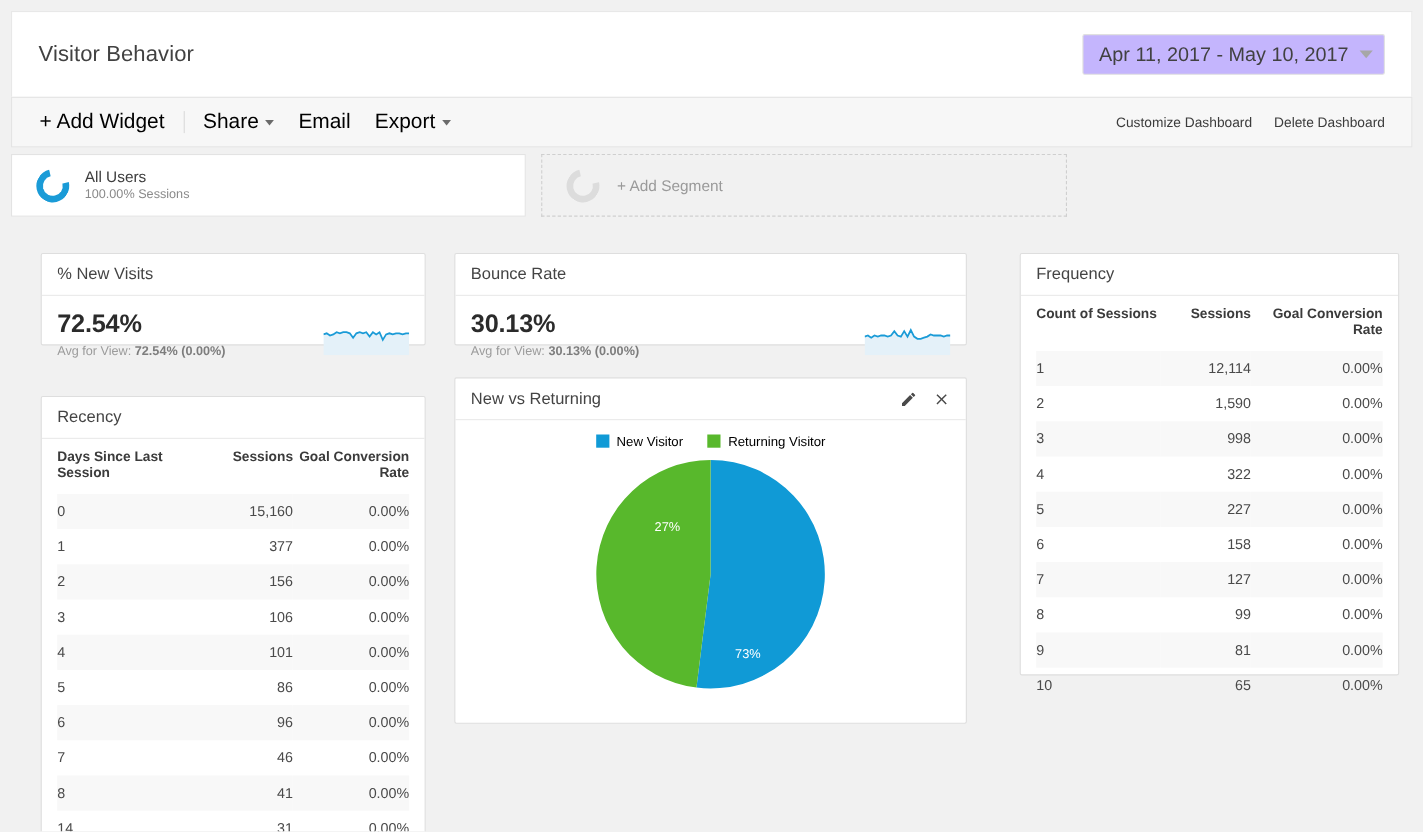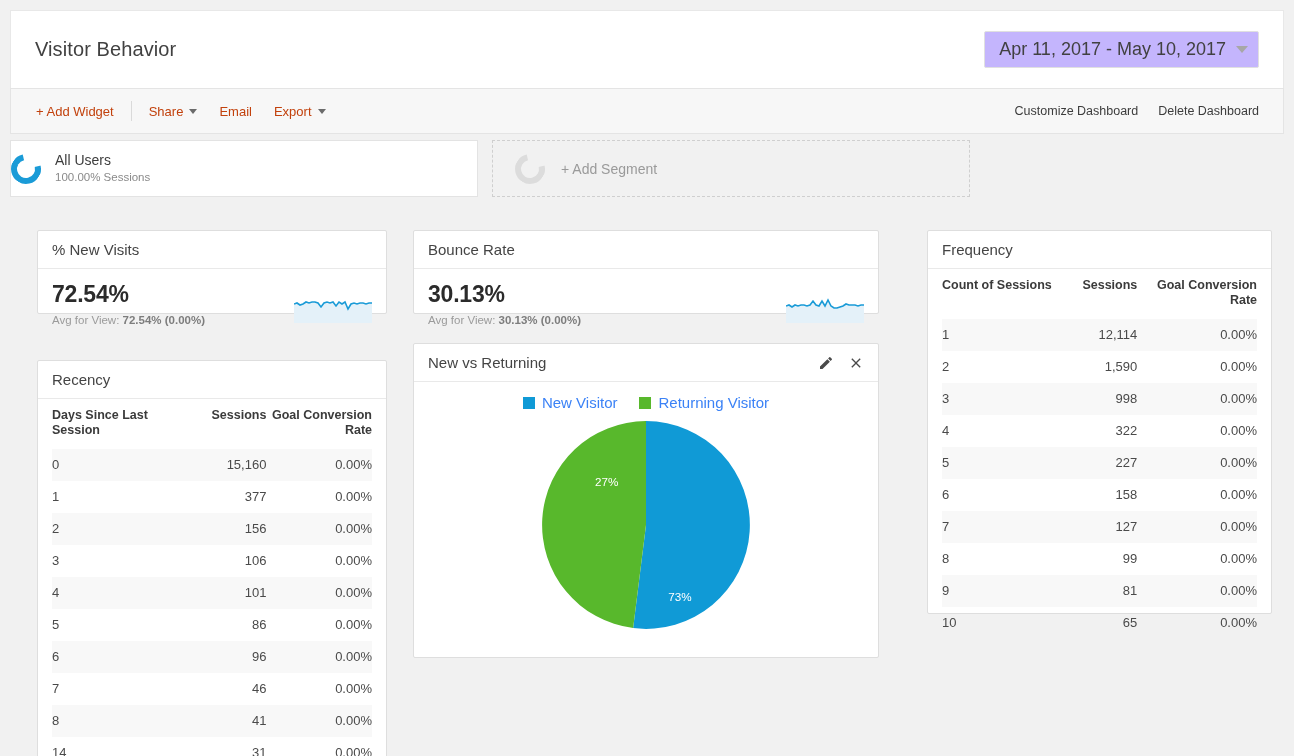--- a/index.html
+++ b/index.html
@@ -32,31 +32,31 @@
 
   
   .toolbar {
     position: absolute; left: 10px; top: 88px; width: 1274px; height: 46px;
     background: #f7f7f7; border: 1px solid #e4e4e4;
     display: flex; align-items: center; justify-content: space-between;
     padding: 0 14px;
   }
   .tb-left, .tb-right { display: flex; align-items: center; }
   .tb-item {
-    font-size: 13px; color: #c2410c; padding: 6px 11px; cursor: pointer;
+    font-size: 19px; color: #000000; padding: 6px 11px; cursor: pointer;
     display: flex; align-items: center; gap: 6px; white-space: nowrap;
   }
   .tb-sep { width: 1px; height: 20px; background: #dadada; margin: 0 6px; }
   .tb-right .tb-item { font-size: 12.5px; color: #3c3c3c; padding: 6px 10px; }
 
   
   .segbar { position: absolute; left: 10px; top: 140px; width: 1274px; height: 57px; display: flex; gap: 14px; }
   .segment {
     width: 468px; height: 57px; background: #fff; border: 1px solid #e3e3e3;
-    display: flex; align-items: center; gap: 14px; cursor: pointer;
+    display: flex; align-items: center; padding-left: 22px; gap: 14px; cursor: pointer;
   }
   .segment-add {
     width: 478px; height: 57px; background: transparent; border: 1px dashed #cfcfcf;
     display: flex; align-items: center; padding-left: 22px; gap: 16px; cursor: pointer;
   }
   .donut { width: 30px; height: 30px; border-radius: 50%; border: 6px solid #1a9bd7;
            transform: rotate(32deg); border-top-color: transparent; flex: none; }
   .donut.gray { border-color: #dcdcdc; border-top-color: transparent; }
   .seg-name { font-size: 14px; color: #3d3d3d; line-height: 17px; }
   .seg-sub { font-size: 11.5px; color: #8a8a8a; line-height: 16px; }
@@ -88,21 +88,21 @@
   table.gtab td { font-size: 13px; color: #4a4a4a; padding: 8px 0; line-height: 16px; }
   table.gtab tbody tr.odd td { background: #f8f8f8; }
   .ta-l { text-align: left; }
   .ta-r { text-align: right; }
   .tab-wrap { padding: 0 14px 8px 14px; }
 
   
   .legend { display: flex; justify-content: center; align-items: center; gap: 22px; padding: 12px 0 2px 0; }
   .legend-item { display: flex; align-items: center; gap: 7px; }
   .swatch { width: 12px; height: 12px; display: block; }
-  .legend-label { font-size: 15px; color: #3b82f6; }
+  .legend-label { font-size: 12px; color: #000000; }
   .pie-wrap { display: flex; justify-content: center; align-items: center; padding-top: 6px; }
 </style>
 </head>
 <body>
 
 <div class="page">
 
   <div class="titlebar">
     <div class="dash-title">Visitor Behavior</div>
     <div class="daterange">

